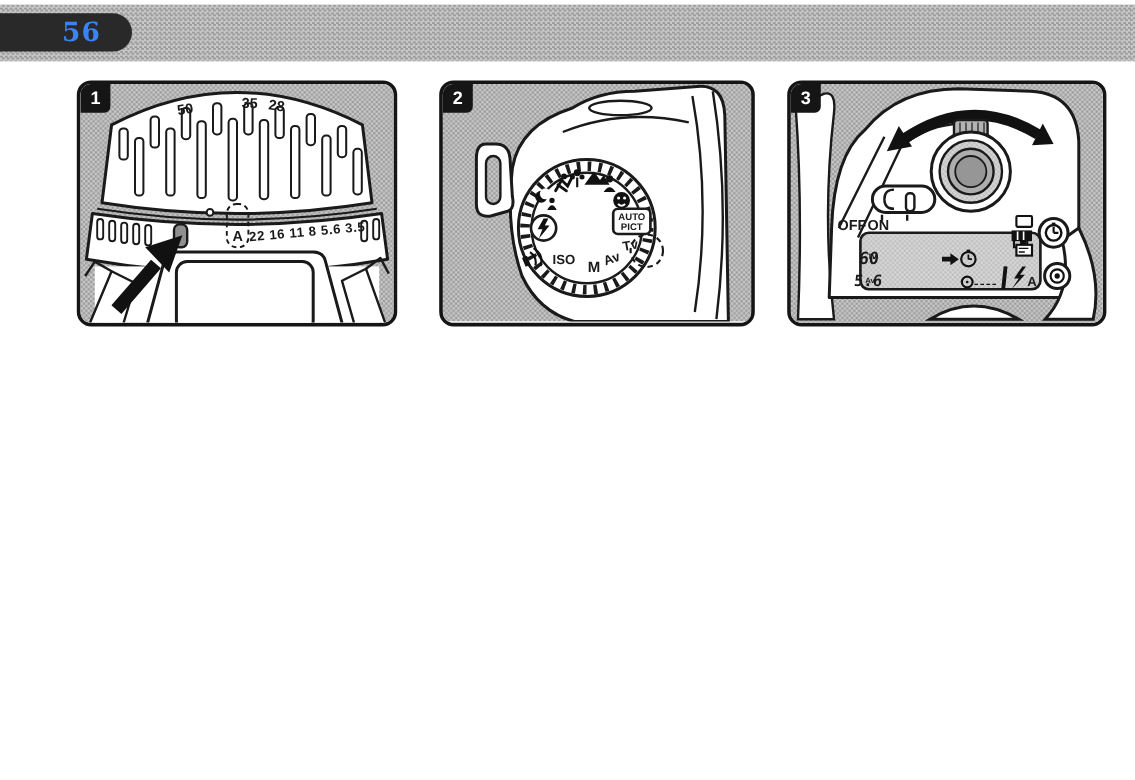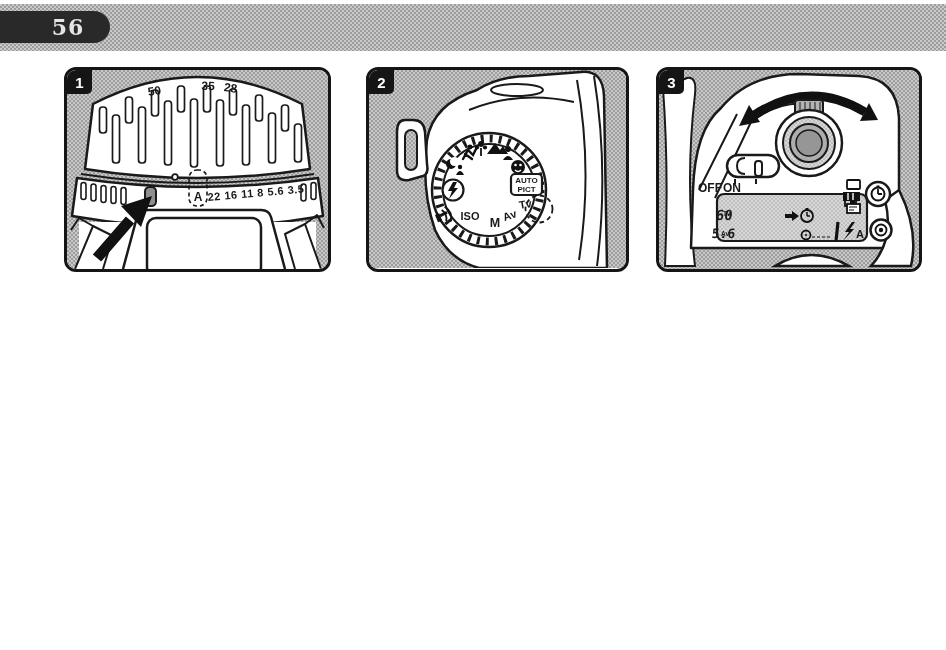--- a/index.html
+++ b/index.html
@@ -5,21 +5,21 @@
   html,body{margin:0;padding:0;background:#fff;}
   .page{position:relative;width:946px;height:650px;background:#ffffff;overflow:hidden;
         font-family:"Liberation Sans",sans-serif;color:#1a1a1a;}
   .header-band{position:absolute;left:0;top:4px;width:946px;height:47px;
         background-color:#b3b3b3;
         background-image:conic-gradient(#9d9d9d 25%,#c9c9c9 25% 50%,#9d9d9d 50% 75%,#c9c9c9 75%);
         background-size:4px 4px;}
   .page-tab{position:absolute;left:0;top:11px;width:110px;height:32px;background:#292929;
         border-radius:0 16px 16px 0;display:flex;align-items:center;justify-content:center;
         padding-left:26px;box-sizing:border-box;}
-  .page-tab span{font-family:"DejaVu Serif",serif;font-weight:bold;font-size:22px;color:#e5e5e5;
+  .page-tab span{font-family:"DejaVu Serif",serif;font-weight:bold;font-size:22px;color:#3b82f6;
         letter-spacing:1px;}
   .panel{position:absolute;top:67px;height:205px;border:3px solid #151515;border-radius:12px;
         background:#fff;overflow:hidden;box-sizing:border-box;}
   .panel svg{display:block;}
   #panel1{left:64px;width:267px;}
   #panel2{left:366px;width:263px;}
   #panel3{left:656px;width:266px;}
   .badge{position:absolute;left:0;top:0;width:25px;height:24px;background:#151515;color:#fff;
         display:flex;align-items:center;justify-content:center;font-weight:bold;font-size:15px;
         border-radius:6px 0 5px 0;z-index:5;}

